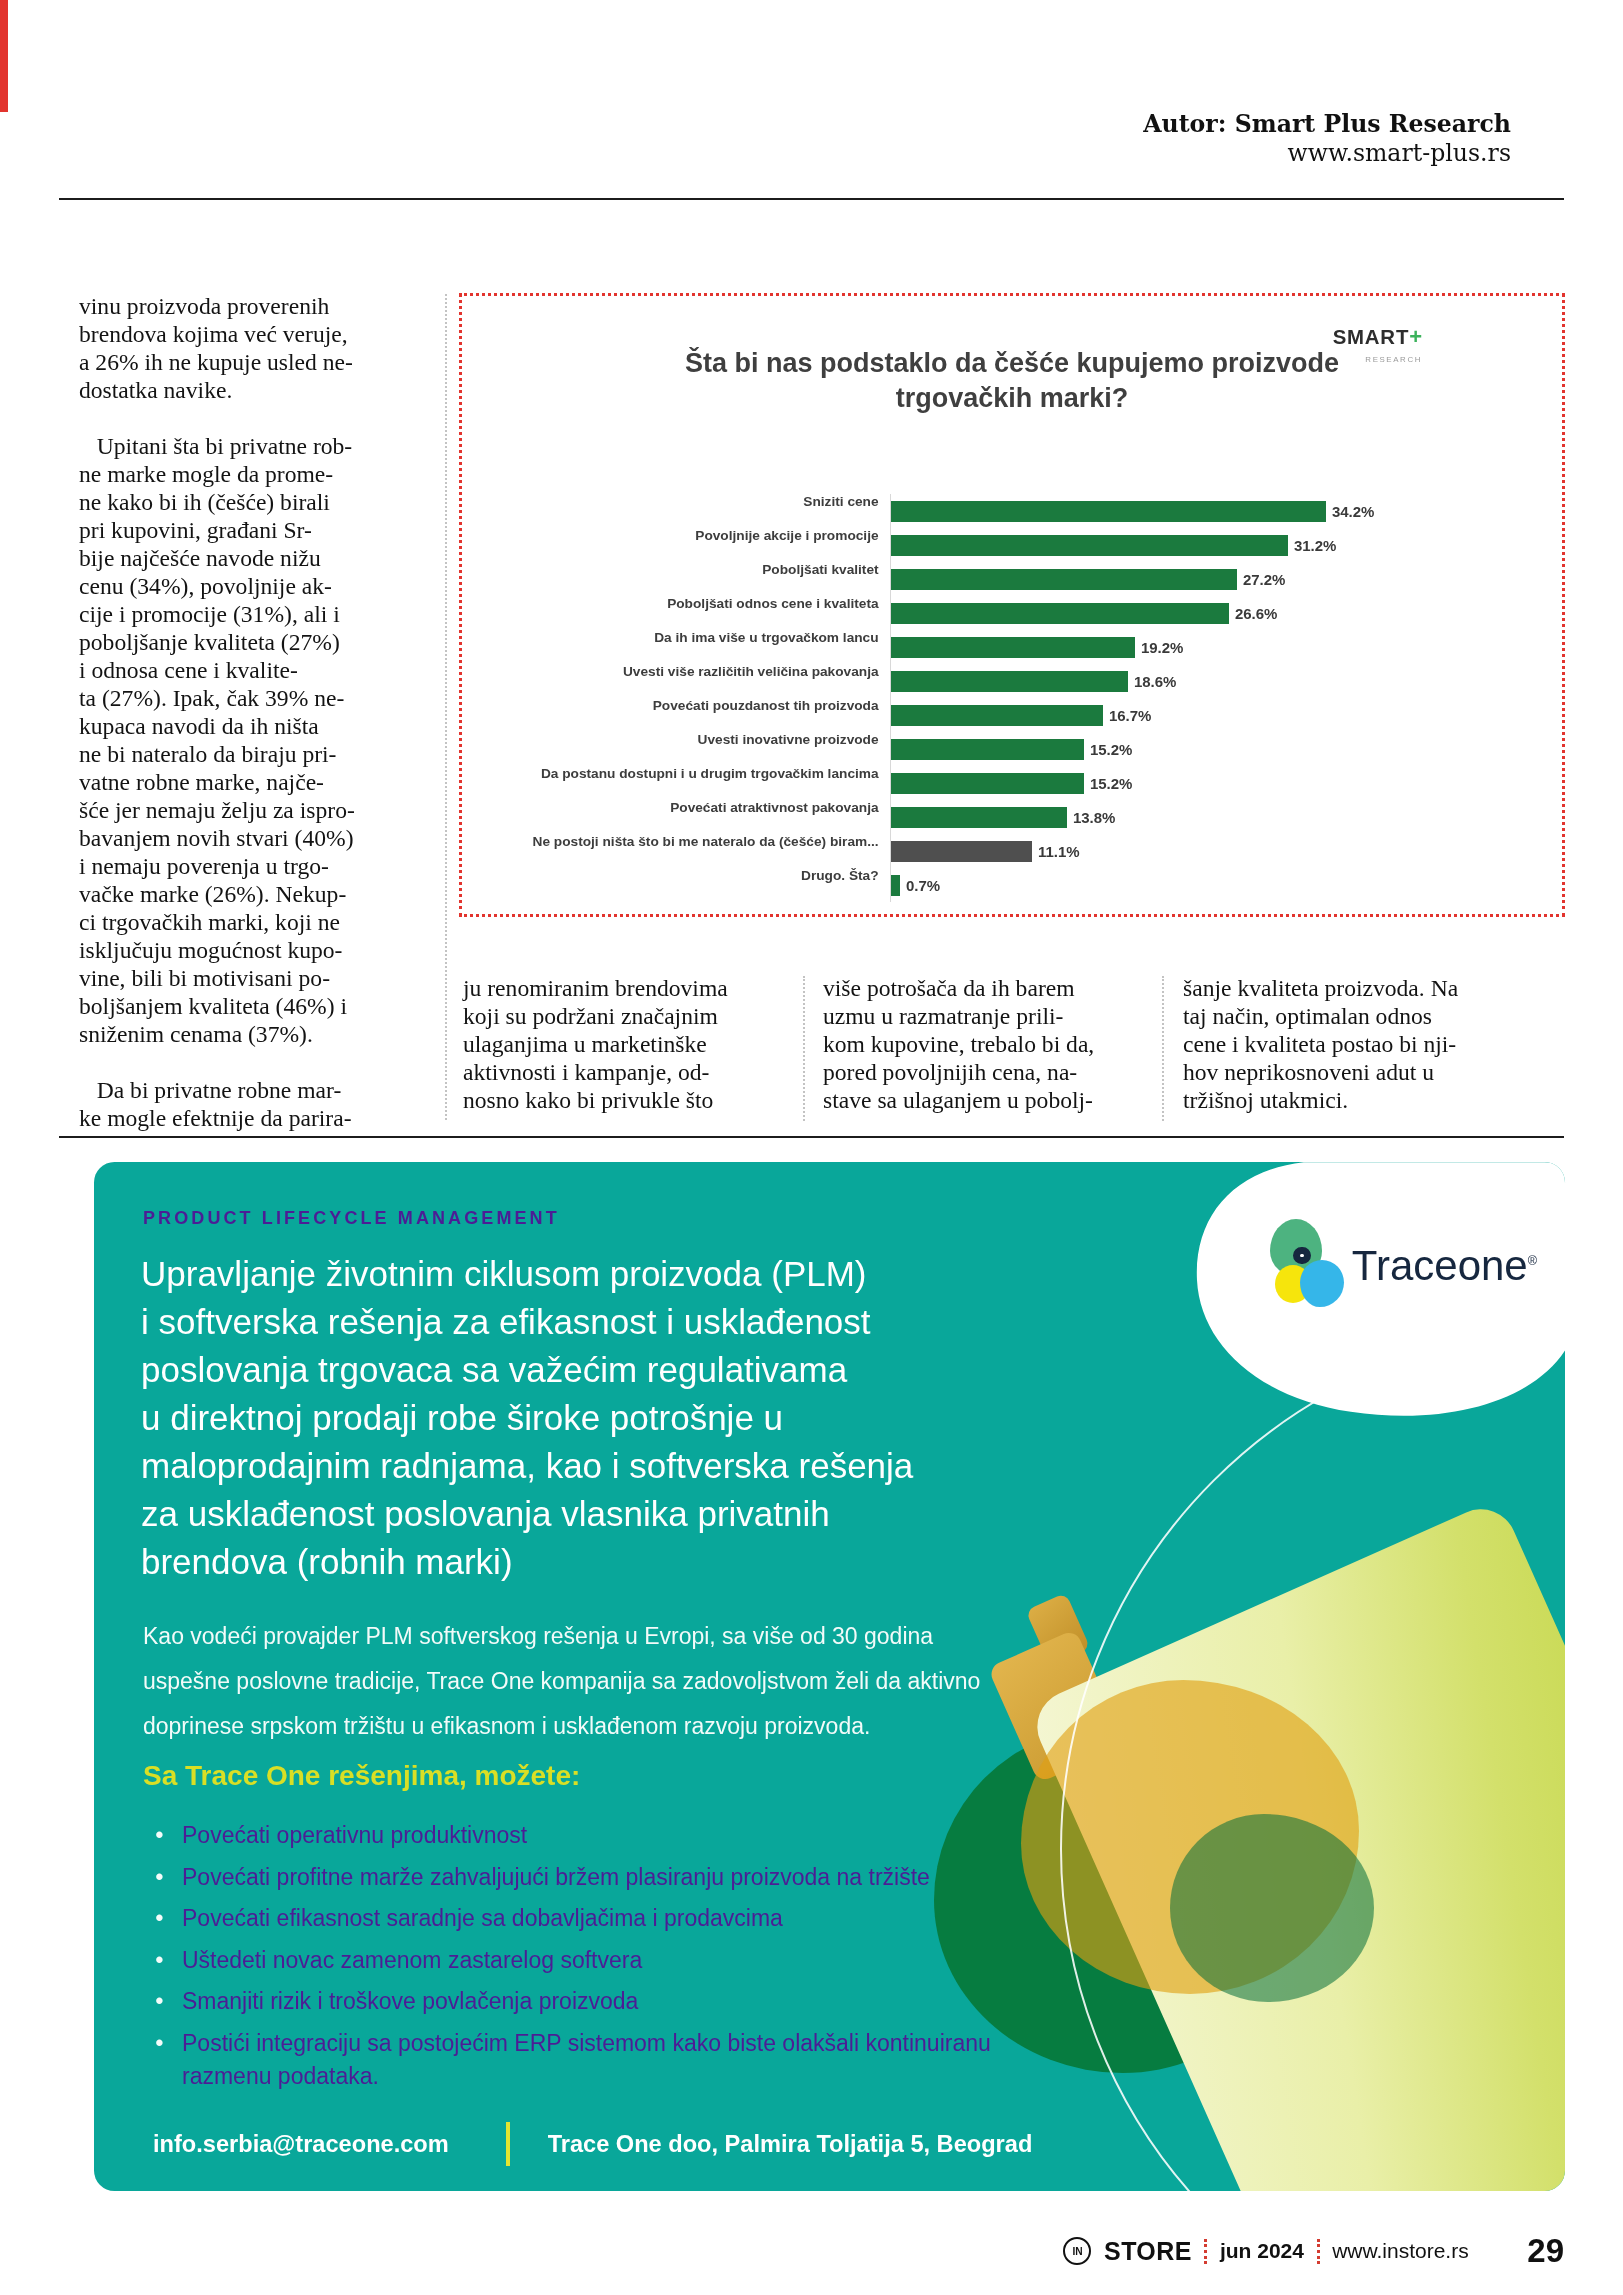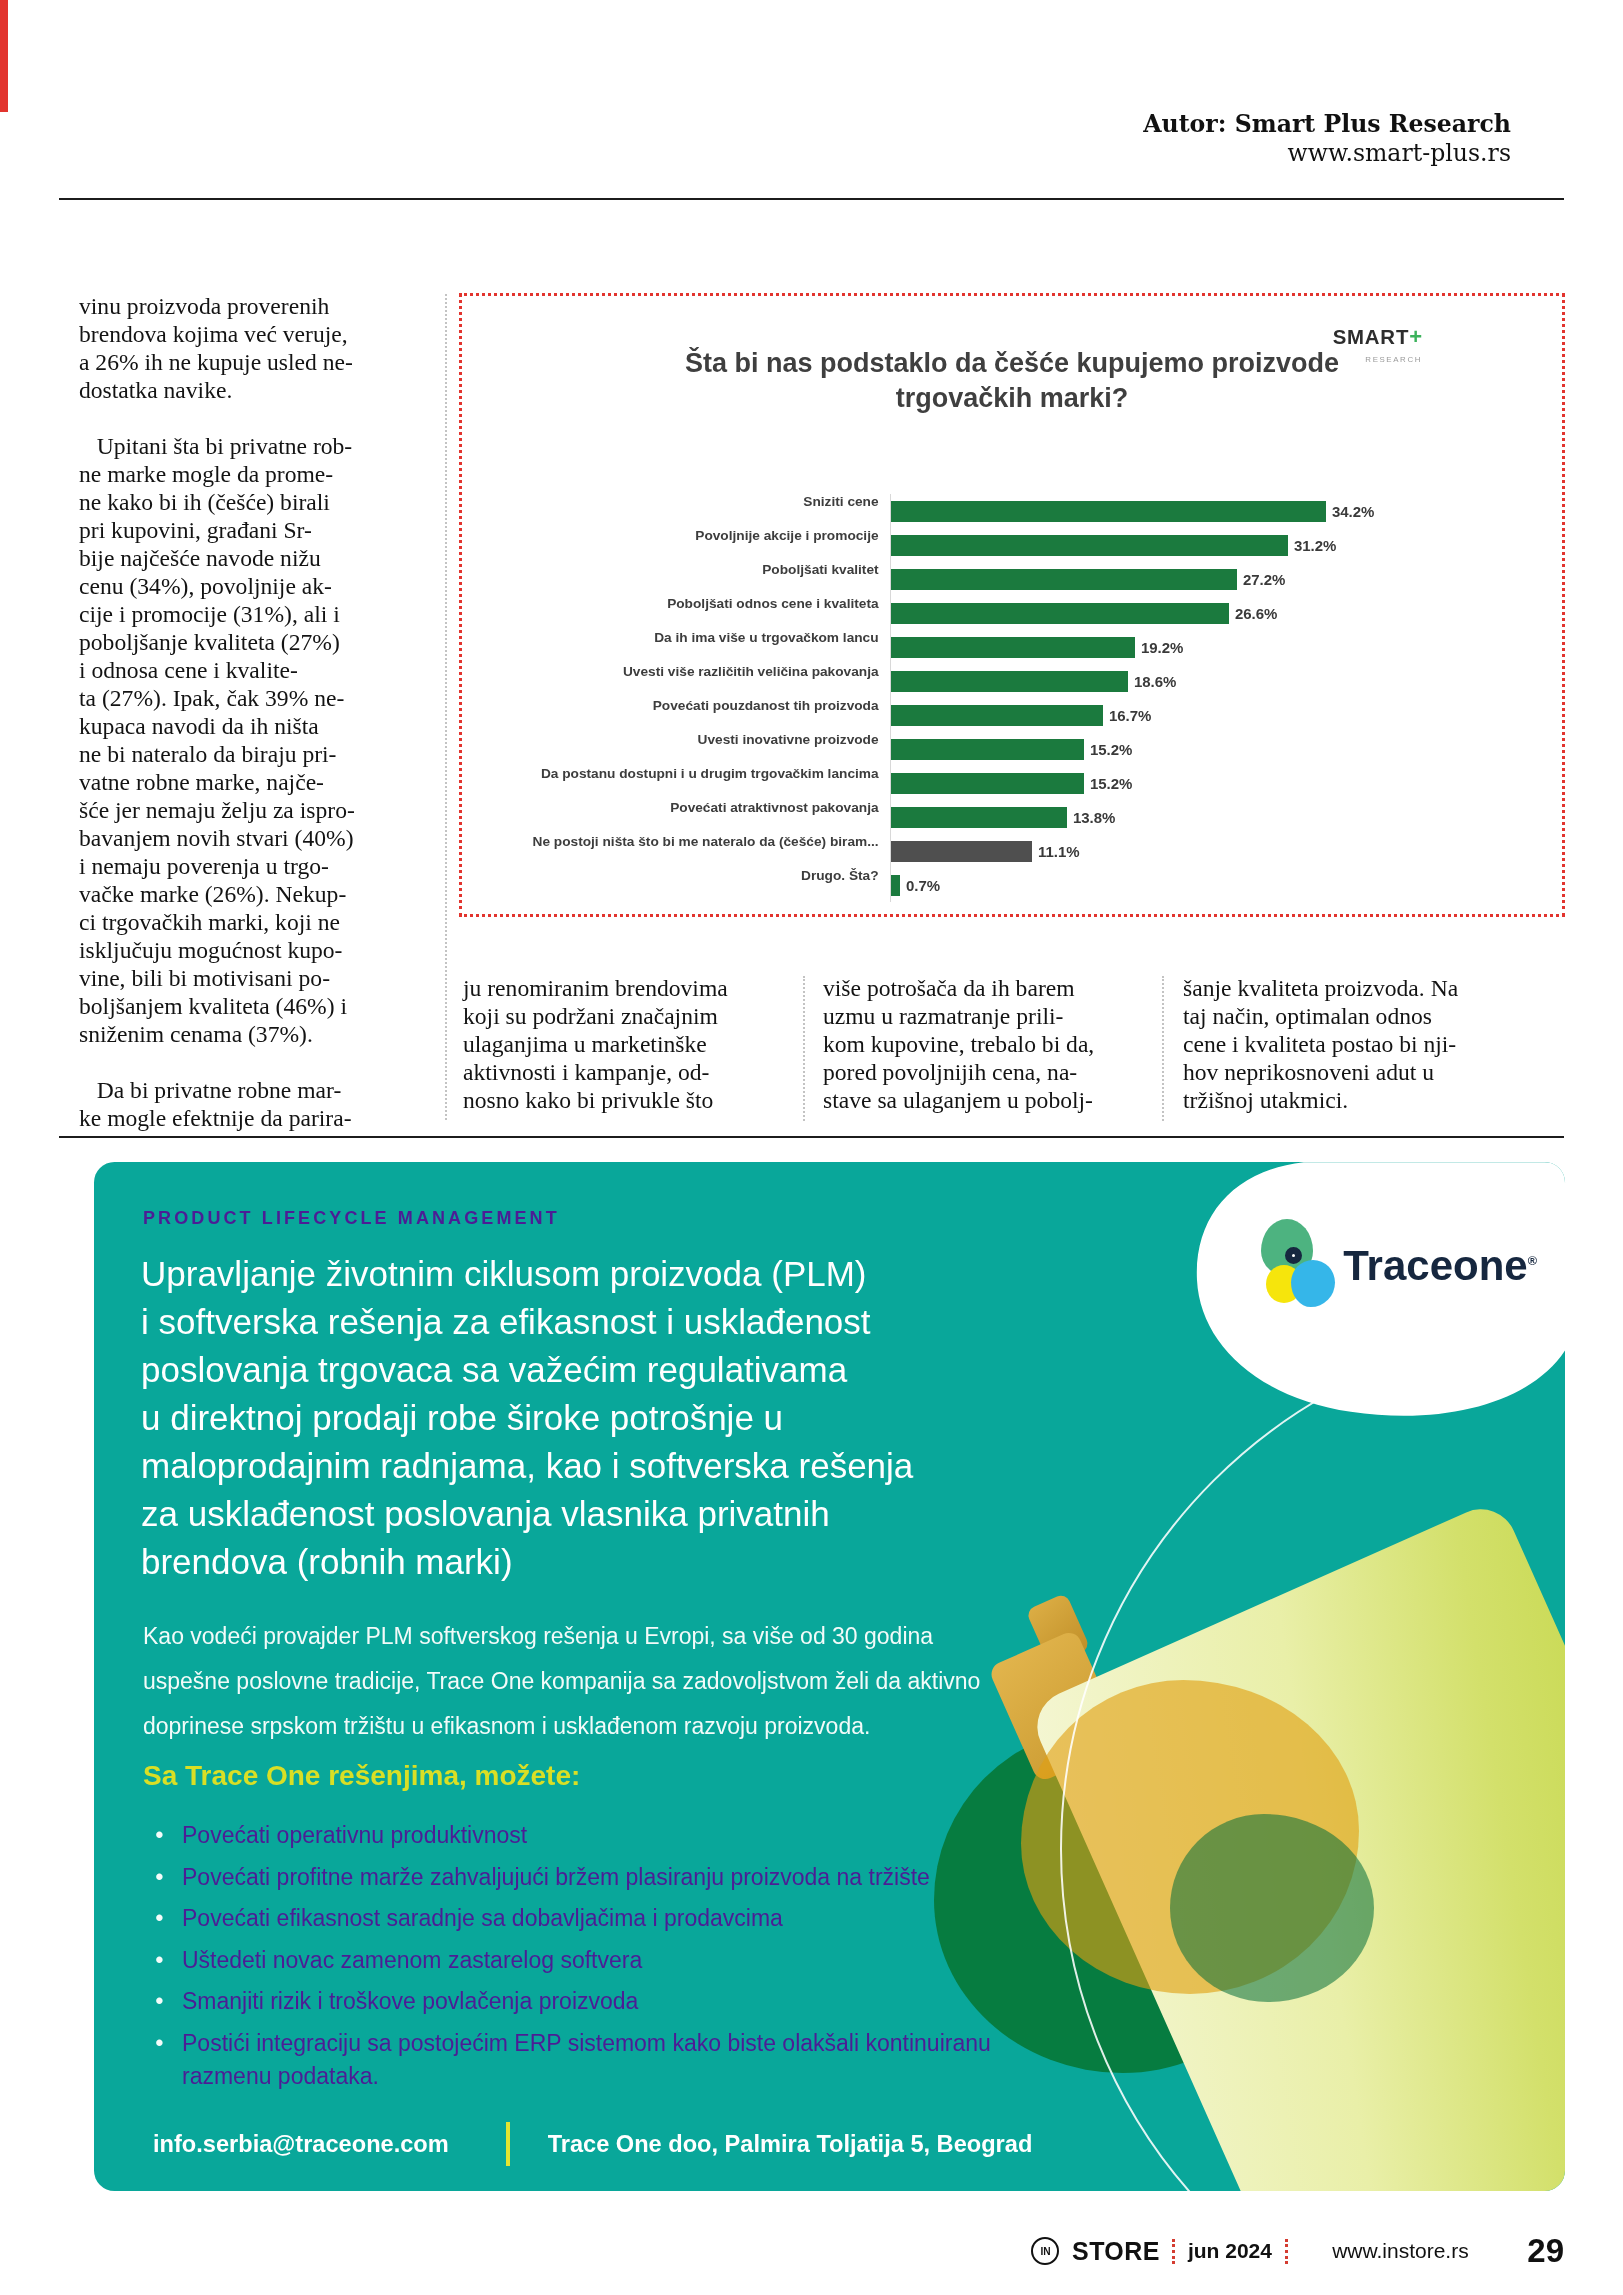--- a/index.html
+++ b/index.html
@@ -64,30 +64,30 @@
   .bloborange { left:927px; top:518px; width:338px; height:314px; background:rgba(224,160,18,.62); border-radius:48% 52% 50% 50%/52% 48% 52% 48%; z-index:4; }
   .blobB { left:1076px; top:652px; width:204px; height:188px; background:rgba(4,110,58,.55); border-radius:46% 54% 52% 48%/50% 50% 50% 50%; z-index:5; }
   .circline { left:966px; top:165px; width:1044px; height:1044px; border:2.4px solid rgba(255,255,255,.88); border-radius:50%; z-index:6; }
   .whiteblob { right:0; top:0; width:379px; height:283px; z-index:7; }
   .tologo { position:absolute; right:28px; top:57px; display:flex; align-items:center; z-index:8; }
   .tl-mark { position:relative; width:82px; height:93px; flex:none; }
   .tl-c1 { position:absolute; left:0; top:0; width:52px; height:58px; background:#4db380; border-radius:50% 50% 46% 54%/55% 55% 45% 45%; }
   .tl-c2 { position:absolute; left:4.7px; top:46px; width:36px; height:38px; background:#f6e50c; border-radius:50%; }
   .tl-c3 { position:absolute; left:30px; top:41px; width:44px; height:47px; background:#35b6e9; border-radius:50% 50% 55% 45%/48% 48% 52% 52%; }
   .tl-ring { position:absolute; left:23.6px; top:28px; width:17.3px; height:17.3px; background:#ffffff; border:7px solid #16273f; border-radius:50%; }
-  .tl-word { font-size:42px; font-weight:bold; color:#16273f; letter-spacing:0; }
+  .tl-word { font-size:42px; font-weight:normal; color:#16273f; letter-spacing:0; }
   .tl-reg { font-size:12.6px; color:#16273f; vertical-align:super; }
 
   
   .pagefooter { right:59px; top:2232px; display:flex; align-items:center; gap:12.6px; font-family:"Liberation Sans", sans-serif; color:#111; }
   .inlogo { width:28px; height:28px; border:2.4px solid #111; border-radius:50%; display:flex; align-items:center; justify-content:center; font-size:10.2px; font-weight:bold; letter-spacing:0; }
   .store { font-size:25px; font-weight:bold; letter-spacing:0.4px; }
   .reddiv { height:25px; border-left:3.1px dotted #d43c31; }
   .fdate { font-size:21px; font-weight:bold; }
-  .fsite { font-size:21px;margin-left:32px; }
+  .fsite { font-size:21px; }
   .pagenum { font-size:33px; font-weight:bold; margin-left:46px; }
 </style>
 </head>
 <body>
 
 <div class="abs corner-mark"></div>
 
 <div class="abs header">
   <div class="author">Autor: Smart Plus Research</div>
   <div class="url">www.smart-plus.rs</div>

